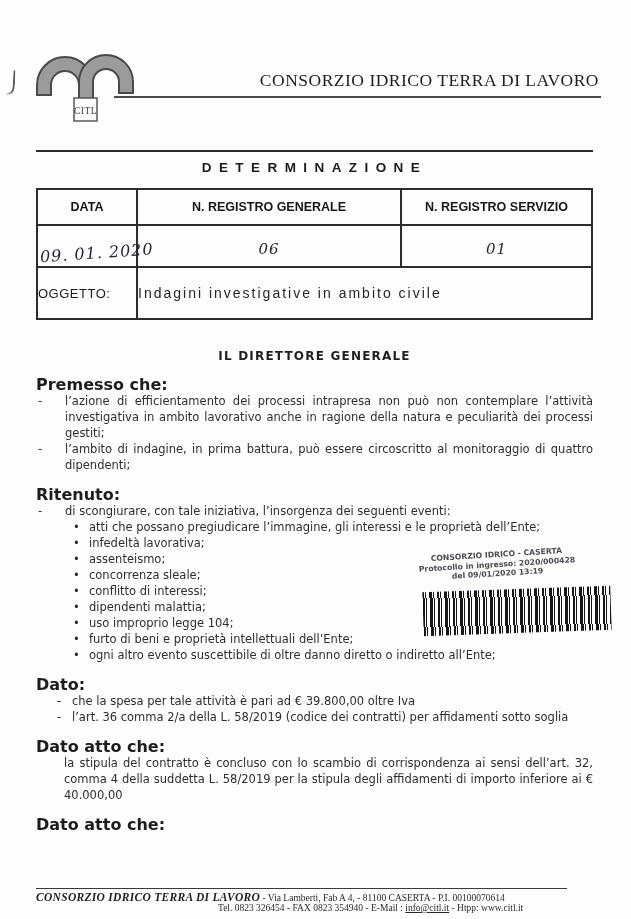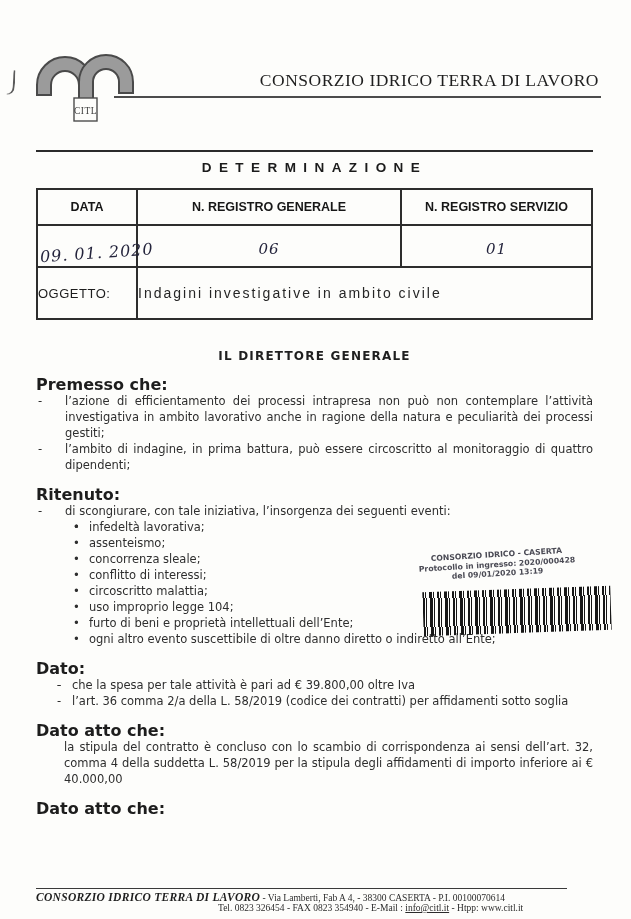--- a/index.html
+++ b/index.html
@@ -164,26 +164,26 @@
 
     <div class="sections">
         <div>
           <div class="sec-heading">Premesso che:</div>
           <div class="item dash"><span class="marker">-</span><span>l’azione di efficientamento dei processi intrapresa non può non contemplare l’attività investigativa in ambito lavorativo anche in ragione della natura e peculiarità dei processi gestiti;</span></div>
           <div class="item dash"><span class="marker">-</span><span>l’ambito di indagine, in prima battura, può essere circoscritto al monitoraggio di quattro dipendenti;</span></div>
         </div>
         <div>
           <div class="sec-heading">Ritenuto:</div>
           <div class="item dash"><span class="marker">-</span><span>di scongiurare, con tale iniziativa, l’insorgenza dei seguenti eventi:</span></div>
-          <div class="item bullet"><span class="marker">•</span></div>
+          <div class="item bullet"><span class="marker">•</span><span>atti che possano pregiudicare l’immagine, gli interessi e le proprietà dell’Ente;</span></div>
           <div class="item bullet"><span class="marker">•</span><span>infedeltà lavorativa;</span></div>
           <div class="item bullet"><span class="marker">•</span><span>assenteismo;</span></div>
           <div class="item bullet"><span class="marker">•</span><span>concorrenza sleale;</span></div>
           <div class="item bullet"><span class="marker">•</span><span>conflitto di interessi;</span></div>
-          <div class="item bullet"><span class="marker">•</span><span>circoscritto malattia;</span></div>
+          <div class="item bullet"><span class="marker">•</span><span>dipendenti malattia;</span></div>
           <div class="item bullet"><span class="marker">•</span><span>uso improprio legge 104;</span></div>
           <div class="item bullet"><span class="marker">•</span><span>furto di beni e proprietà intellettuali dell’Ente;</span></div>
           <div class="item bullet"><span class="marker">•</span><span>ogni altro evento suscettibile di oltre danno diretto o indiretto all’Ente;</span></div>
         </div>
         <div>
           <div class="sec-heading">Dato:</div>
           <div class="item dash-indent"><span class="marker">-</span></div>
           <div class="item dash-indent"><span class="marker">-</span><span>che la spesa per tale attività è pari ad € 39.800,00 oltre Iva</span></div>
           <div class="item dash-indent"><span class="marker">-</span><span>l’art. 36 comma 2/a della L. 58/2019 (codice dei contratti) per affidamenti sotto soglia</span></div>
         </div>
@@ -199,17 +199,17 @@
 
   <div class="stamp">
     <div>CONSORZIO IDRICO - CASERTA</div>
     <div>Protocollo in ingresso: 2020/000428</div>
     <div>del 09/01/2020 13:19</div>
   </div>
   <div class="barcode"></div>
 
   <div class="footer">
     <div class="footer-rule"></div>
-    <div class="footer-line1"><span class="footer-org">CONSORZIO IDRICO TERRA DI LAVORO</span><span> - Via Lamberti, Fab A 4, - 38300 CASERTA - P.I. 00100070614</span></div>
+    <div class="footer-line1"><span class="footer-org">CONSORZIO IDRICO TERRA DI LAVORO</span><span> - Via Lamberti, Fab A 4, - 81100 CASERTA - P.I. 00100070614</span></div>
     <div class="footer-line2"><span>Tel. 0823 326454 - FAX 0823 354940 - E-Mail : </span><span class="footer-email">info@citl.it</span><span> - Htpp:  www.citl.it</span></div>
   </div>
 
 </div>
 
 </body></html>

